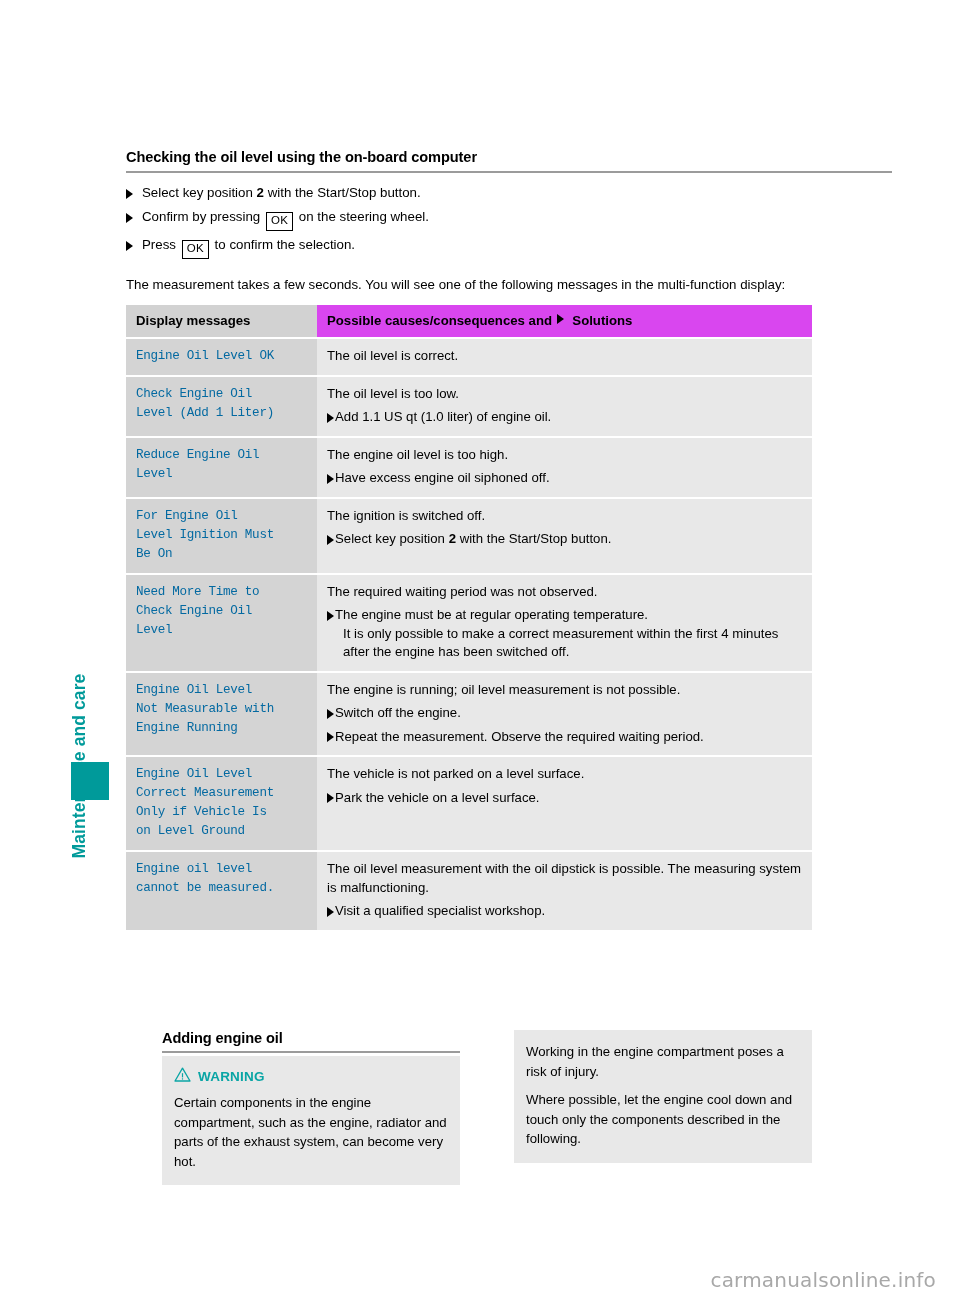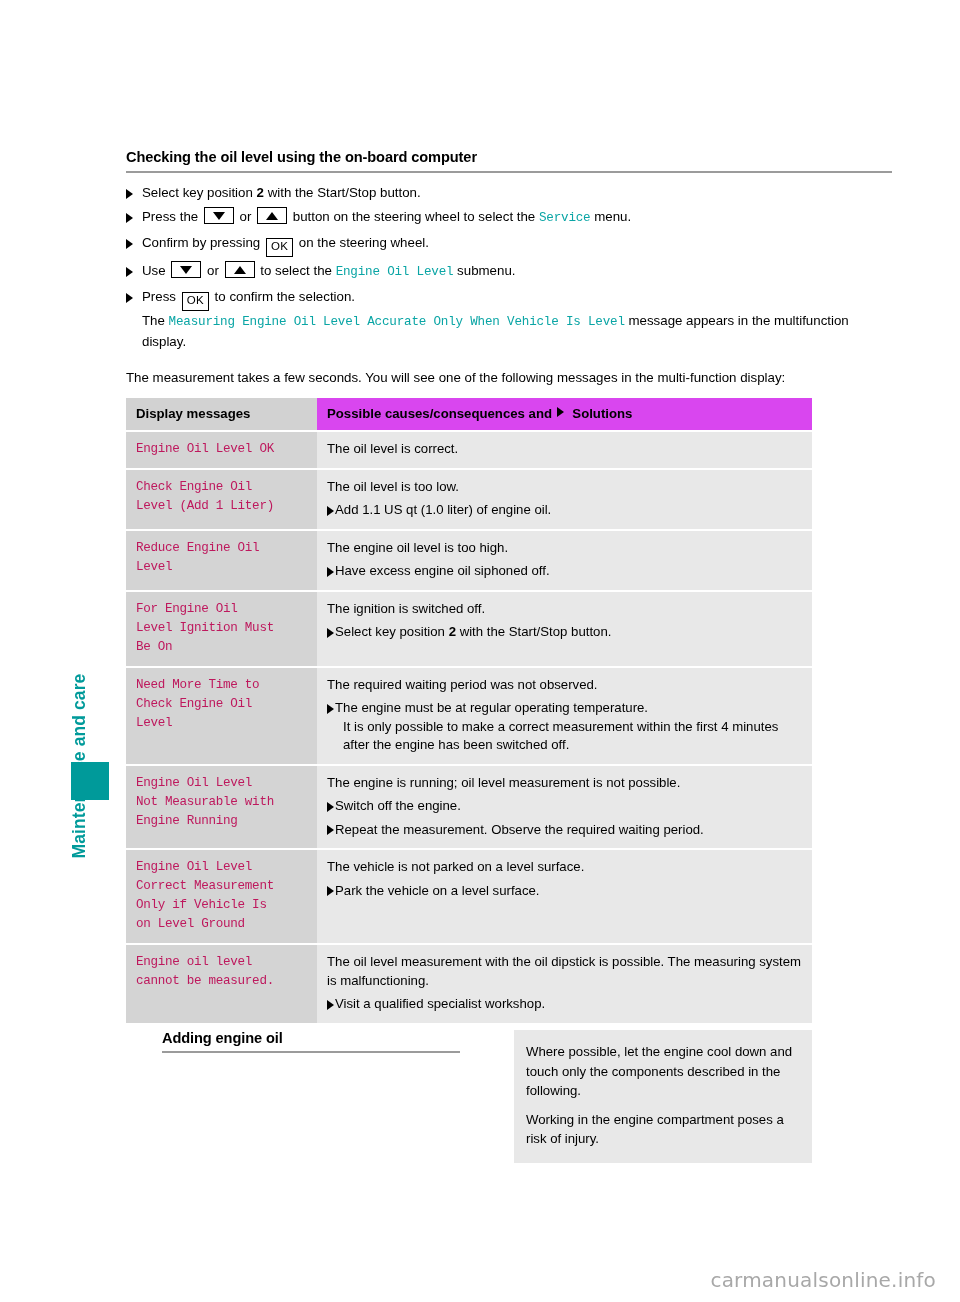--- a/index.html
+++ b/index.html
@@ -236,21 +236,21 @@
   }
   .cell-b .line.indent .bullet-tri {
     top: 4.5px;
   }
   .cell-b .line.cont {
     padding-left: 16px;
   }
   .cell-b .gap { height: 5px; }
   .cell-a .msgtxt {
     font-family: "Liberation Mono", "DejaVu Sans Mono", monospace;
-    color: #be185d;
+    color: #0369a1;
     font-size: 12.6px;
     line-height: 19px;
     letter-spacing: -.3px;
     display: block;
   }
 
   
   .bottom-wrap {
     position: absolute;
     left: 126px;
@@ -328,35 +328,28 @@
     <h2 class="section-heading">Checking the oil level using the on-board computer</h2>
     <div class="rule"></div>
 
     <ul class="steps">
 
       <li>
         <span class="bullet-tri"></span><span>Select key position </span><b class="keypos">2</b><span> with the Start/Stop button.</span>
       </li>
 
 
-      <li>
-        <span class="bullet-tri"></span><span>Press the </span><span class="key key-arrow"><span class="glyph-down"></span></span><span> or </span><span class="key key-arrow"><span class="glyph-up"></span></span><span> button on the steering wheel to select the </span><span class="mono-teal">Service</span><span> menu.</span>
-      </li>
 
       <li>
         <span class="bullet-tri"></span><span>Confirm by pressing </span><span class="key key-ok">OK</span><span> on the steering wheel.</span>
       </li>
 
-      <li>
-        <span class="bullet-tri"></span><span>Use </span><span class="key key-arrow"><span class="glyph-down"></span></span><span> or </span><span class="key key-arrow"><span class="glyph-up"></span></span><span> to select the </span><span class="mono-teal">Engine Oil Level</span><span> submenu.</span>
-      </li>
 
       <li>
         <span class="bullet-tri"></span><span>Press </span><span class="key key-ok">OK</span><span> to confirm the selection.</span>
-        <span class="sub-line"><span>The </span><span class="mono-teal">Measuring Engine Oil Level Accurate Only When Vehicle Is Level</span><span> message appears in the multifunction display.</span></span>
       </li>
 
     </ul>
 
     <div class="spacer-12"></div>
     <p class="body-para">The measurement takes a few seconds. You will see one of the following messages in the multi-function display:</p>
 
     <table class="msg-table">
       <colgroup>
           <col class="col-a">
@@ -472,25 +465,38 @@
         </tr>
 
       </tbody>
     </table>
   </div>
 
   <div class="bottom-wrap">
     <div class="bottom-col">
       <h2 class="sub-heading">Adding engine oil</h2>
       <div class="rule-sub"></div>
+      <div class="warn-box">
+        <div class="warn-head">
+          <span>
+            <svg width="17" height="15" viewBox="0 0 17 15">
+              <path d="M8.5 1.2 L16 14 L1 14 Z" fill="none" stroke="#0aa5a5" stroke-width="1.3" stroke-linejoin="round"></path>
+              <rect x="7.9" y="6.2" width="1.2" height="4.2" fill="#0aa5a5"></rect>
+              <rect x="7.9" y="11.3" width="1.2" height="1.3" fill="#0aa5a5"></rect>
+            </svg>
+          </span>
+          <span class="warn-label">WARNING</span>
+        </div>
+        <p class="warn-text">Certain components in the engine compartment, such as the engine, radiator and parts of the exhaust system, can become very hot.</p>
+      </div>
     </div>
 
     <div class="bottom-col">
       <div class="cont-box">
+        <p>Working in the engine compartment poses a risk of injury.</p>
         <p>Where possible, let the engine cool down and touch only the components described in the following.</p>
-        <p>Working in the engine compartment poses a risk of injury.</p>
       </div>
     </div>
   </div>
 
   <div class="watermark">carmanualsonline.info</div>
 
 </div>
 
 </body></html>

